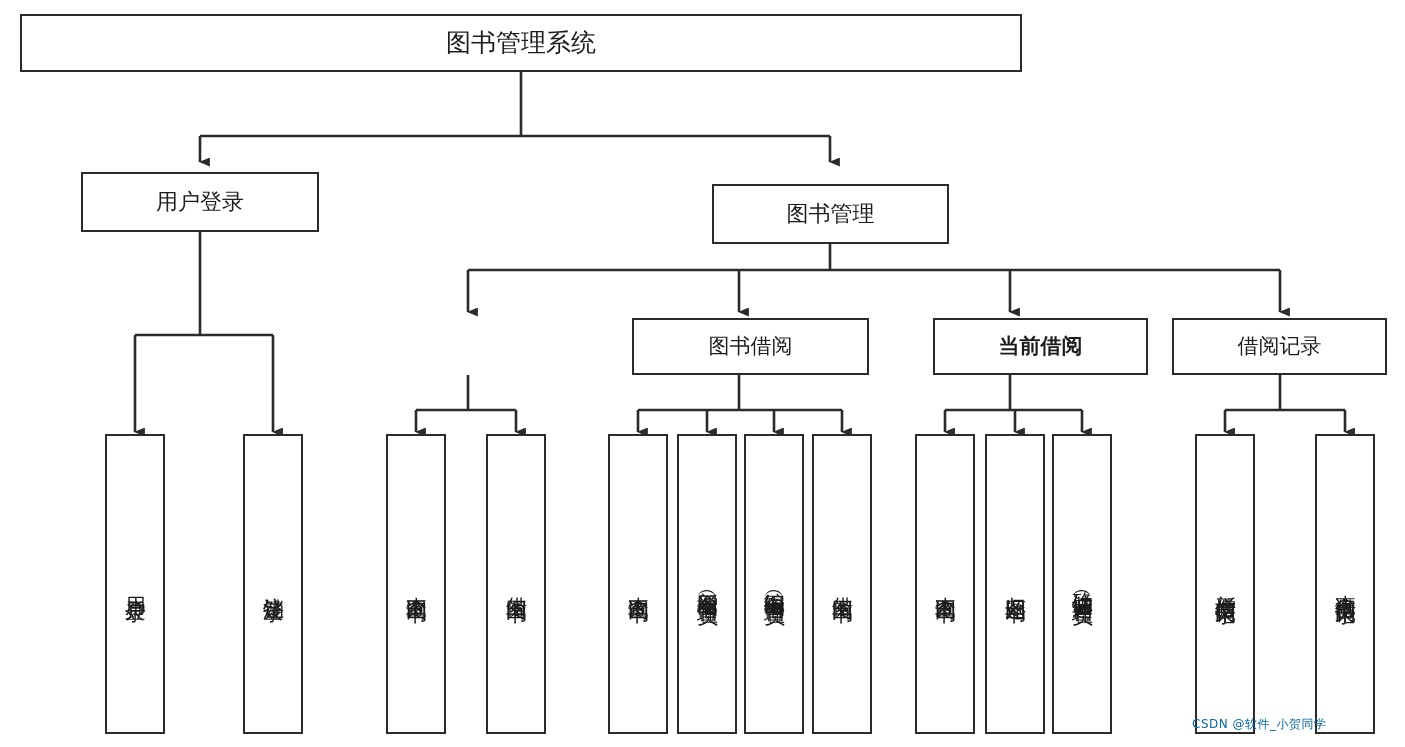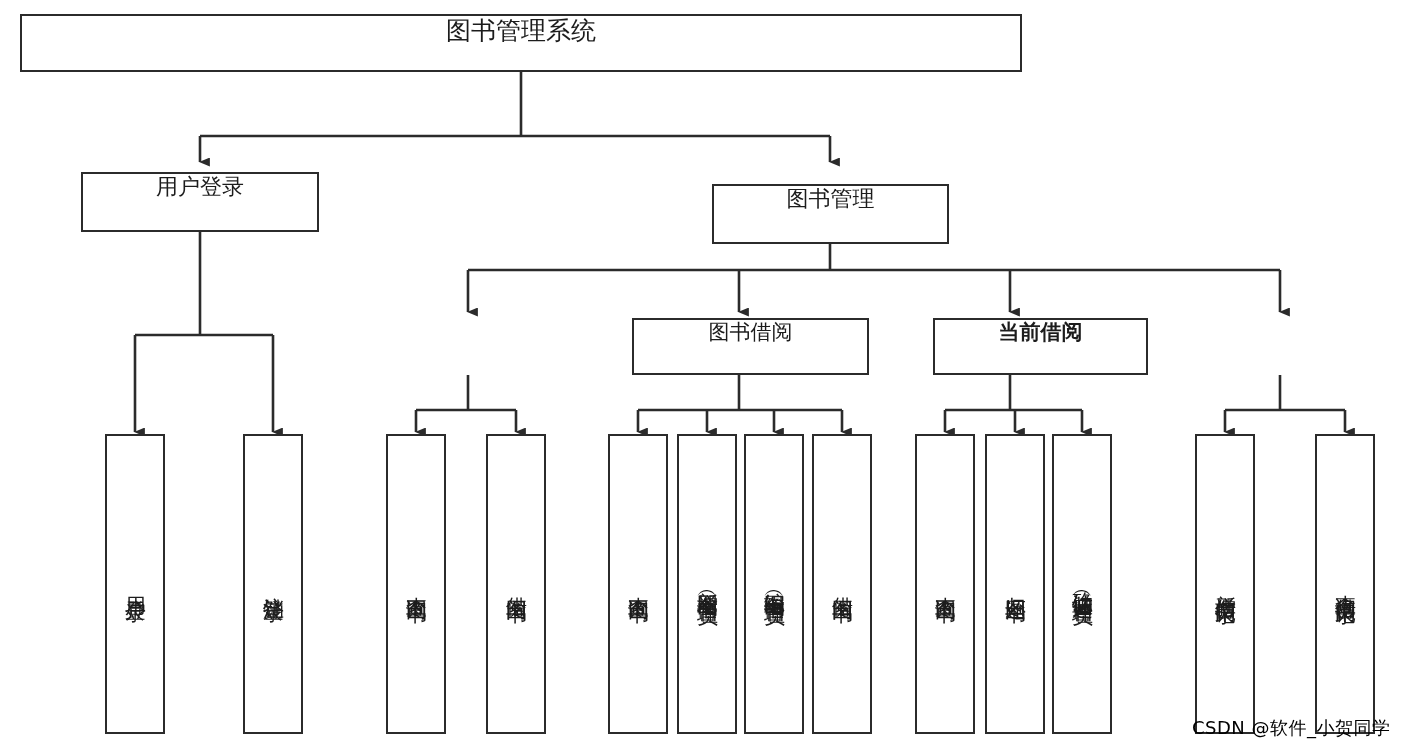--- a/index.html
+++ b/index.html
@@ -25,20 +25,21 @@
     width: 1405px;
     height: 747px;
     pointer-events: none;
   }
   .node {
     position: absolute;
     box-sizing: border-box;
     border: 2.5px solid #2b2b2b;
     background: #ffffff;
     display: flex;
+    align-items: center;
     justify-content: center;
     color: #1c1c1c;
     line-height: 1.18;
     text-align: center;
   }
   .node-label {
     display: block;
     white-space: pre-line;
   }
   
@@ -56,22 +57,22 @@
     text-orientation: upright;
     letter-spacing: 2px;
     line-height: 1;
   }
   #title-node .node-label { font-size: 25px; }
   .lvl2 .node-label { font-size: 22px; }
   .lvl3 .node-label { font-size: 21px; }
   .leaf .node-label { font-size: 21px; }
   .watermark {
     position: absolute;
-    color: #000000;
-    font-size: 18px;
+    color: #0369a1;
+    font-size: 12px;
     letter-spacing: 0.5px;
     white-space: nowrap;
     user-select: none;
   }
 </style>
 </head>
 <body>
 
 <div id="canvas">
 
@@ -139,20 +140,23 @@
 
 
   <div class="node h lvl3" style="left:632px; top:318px; width:237px; height:57px;">
     <span class="node-label">图书借阅</span>
   </div>
 
   <div class="node h lvl3" style="left:933px; top:318px; width:215px; height:57px;font-weight:bold;">
     <span class="node-label">当前借阅</span>
   </div>
 
+  <div class="node h lvl3" style="left:1172px; top:318px; width:215px; height:57px;">
+    <span class="node-label">借阅记录</span>
+  </div>
 
   <div class="node v leaf" style="left:105px; top:434px; width:60px; height:300px;">
     <span class="node-label">用户登录</span>
   </div>
 
   <div class="node v leaf" style="left:243px; top:434px; width:60px; height:300px;">
     <span class="node-label">注销登录</span>
   </div>
 
   <div class="node v leaf" style="left:386px; top:434px; width:60px; height:300px;">

